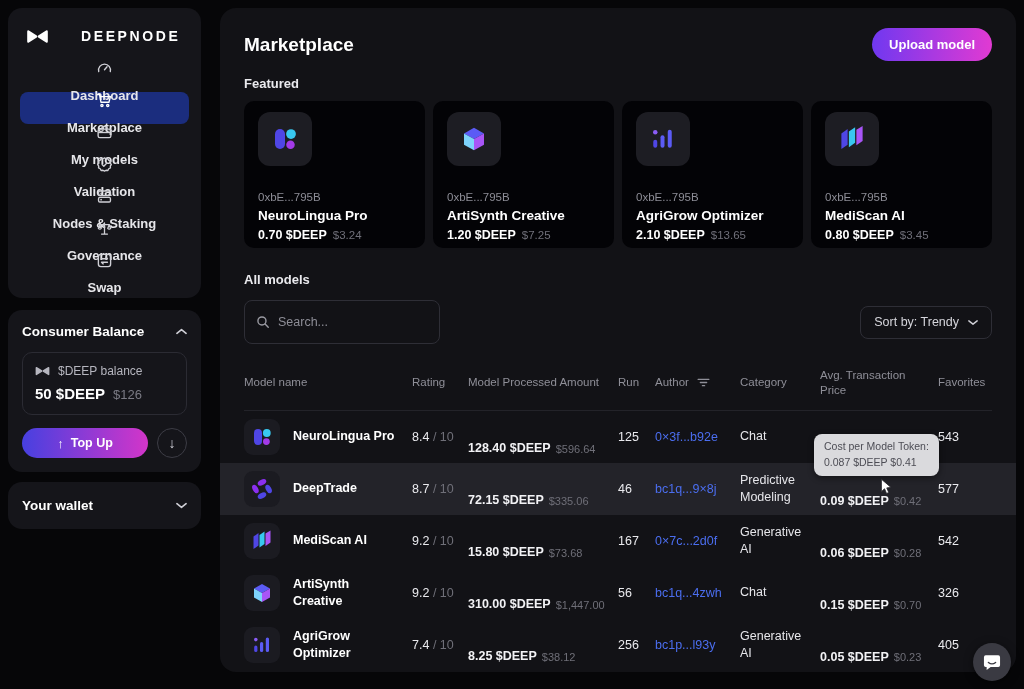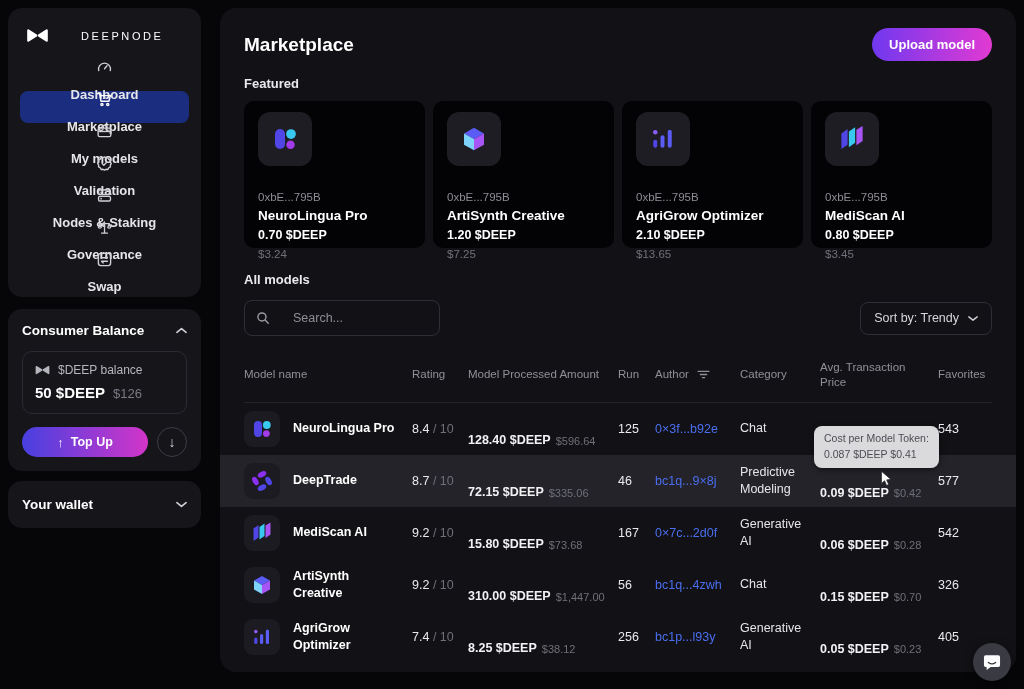--- a/index.html
+++ b/index.html
@@ -3,21 +3,21 @@
 <meta charset="utf-8">
 <style>
   * { margin:0; padding:0; box-sizing:border-box; }
   html,body { width:1024px; height:689px; background:#060608; font-family:"Liberation Sans", sans-serif; overflow:hidden; position:relative; }
 
   
   .sidebar { position:absolute; left:8px; top:8px; width:193px; }
   .panel { background:#15151a; border-radius:14px; }
   .nav-panel { padding:18px 12px 14px; }
   .logo-row { display:flex; align-items:center; gap:9px; padding:2px 6px 16px; }
-  .logo-text { color:#fff; font-size:11px; font-weight:400; letter-spacing:2.6px;padding-left:23px; }
+  .logo-text { color:#fff; font-size:14px; font-weight:700; letter-spacing:2.6px;padding-left:23px; }
   .nav-item { display:flex; align-items:center; gap:11px; height:32px; padding:0 9px; border-radius:8px; color:#e6e6ea; font-size:13px; font-weight:600; cursor:pointer;flex-direction:column; }
   .nav-item .nicon { width:17px; height:17px; display:flex; align-items:center; justify-content:center; flex:0 0 17px; }
   .nav-item.active { background:#1b2d7e; }
 
   .balance-panel { margin-top:12px; padding:14px; }
   .panel-title-row { display:flex; justify-content:space-between; align-items:center; color:#fff; font-weight:700; font-size:13.5px; }
   .balance-box { margin-top:13px; border:1px solid #2b2b33; border-radius:10px; padding:11px 12px 12px; }
   .balance-label-row { display:flex; align-items:center; gap:8px; color:#b6b6bf; font-size:12px; }
   .balance-amount-row { margin-top:7px; display:flex; align-items:baseline; gap:8px; }
   .balance-amount { color:#fff; font-size:15px; font-weight:700; }
@@ -33,27 +33,27 @@
   .header-row { display:flex; justify-content:space-between; align-items:center; }
   .page-title { color:#fff; font-size:19px; font-weight:700; }
   .upload-btn { border:none; background:linear-gradient(90deg,#7038f0,#e13ad2); border-radius:17px; padding:9px 17px; color:#fff; font-size:13px; font-weight:700; cursor:pointer; font-family:inherit; }
   .section-label { margin-top:15px; color:#eaeaee; font-size:13px; font-weight:700; }
 
   .cards { display:grid; grid-template-columns:repeat(4,1fr); gap:8px; margin-top:10px; }
   .card { background:#030306; border-radius:10px; padding:11px 14px; height:147px; cursor:pointer; }
   .tile { width:54px; height:54px; border-radius:12px; background:#1d1d23; display:flex; align-items:center; justify-content:center; }
   .card-address { margin-top:25px; color:#8d8d96; font-size:11.5px; }
   .card-name { margin-top:5px; color:#fff; font-size:13.5px; font-weight:700; white-space:nowrap; }
-  .card-price { margin-top:5px; display:flex; align-items:baseline; gap:6px;flex-direction:column; }
+  .card-price { margin-top:5px; display:flex; align-items:baseline; gap:6px; }
   .price-deep { color:#fff; font-size:12.5px; font-weight:700; }
   .price-usd { color:#70707a; font-size:11.5px; }
 
   .allmodels-label { margin-top:24px; }
   .controls { margin-top:13px; display:flex; justify-content:space-between; align-items:center; }
-  .search { width:196px; height:36px; border:1px solid #2e2e36; border-radius:8px; display:flex; align-items:center; gap:23px; padding:0 11px; }
+  .search { width:196px; height:44px; border:1px solid #2e2e36; border-radius:8px; display:flex; align-items:center; gap:8px; padding:0 11px; }
   .search input { flex:1; background:transparent; border:none; outline:none; color:#ddd; font-size:12.5px; font-family:inherit; }
   .search input::placeholder { color:#8d8d96; }
   .sort { height:33px; border:1px solid #2e2e36; border-radius:8px; padding:0 13px; display:flex; gap:9px; align-items:center; color:#d6d6dc; font-size:12.5px; cursor:pointer; background:transparent; }
 
   .table { margin-top:10px; position:relative; }
   .thead, .trow { display:grid; grid-template-columns:168px 56px 150px 37px 85px 80px 118px 54px; align-items:center; }
   .thead { color:#8f8f98; font-size:11.5px; line-height:1.3; padding:14px 0 12px; border-bottom:1px solid #232329; }
   .th { padding-right:8px; }
   .th-author { display:flex; align-items:center; gap:8px; }
   .trow { min-height:52px; margin:0 -24px; padding:0 24px; font-size:12.5px; cursor:pointer; }

